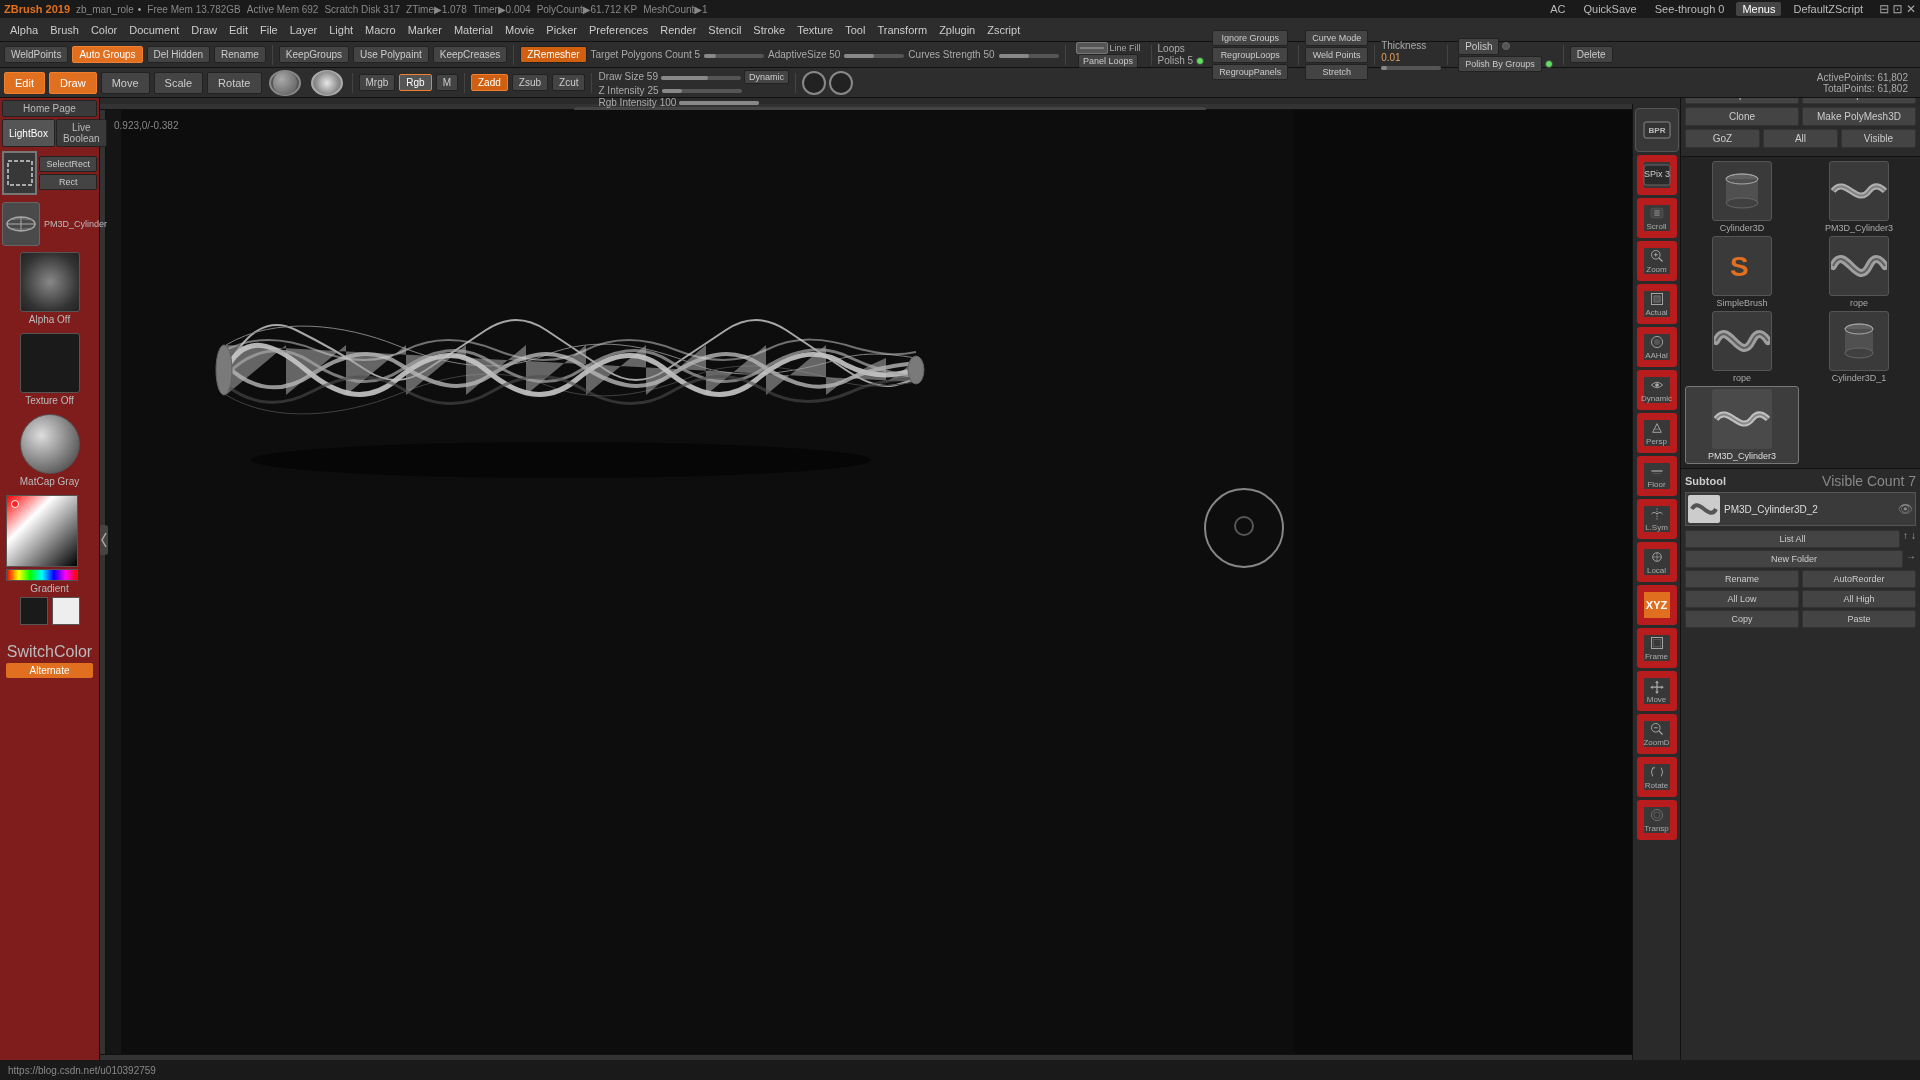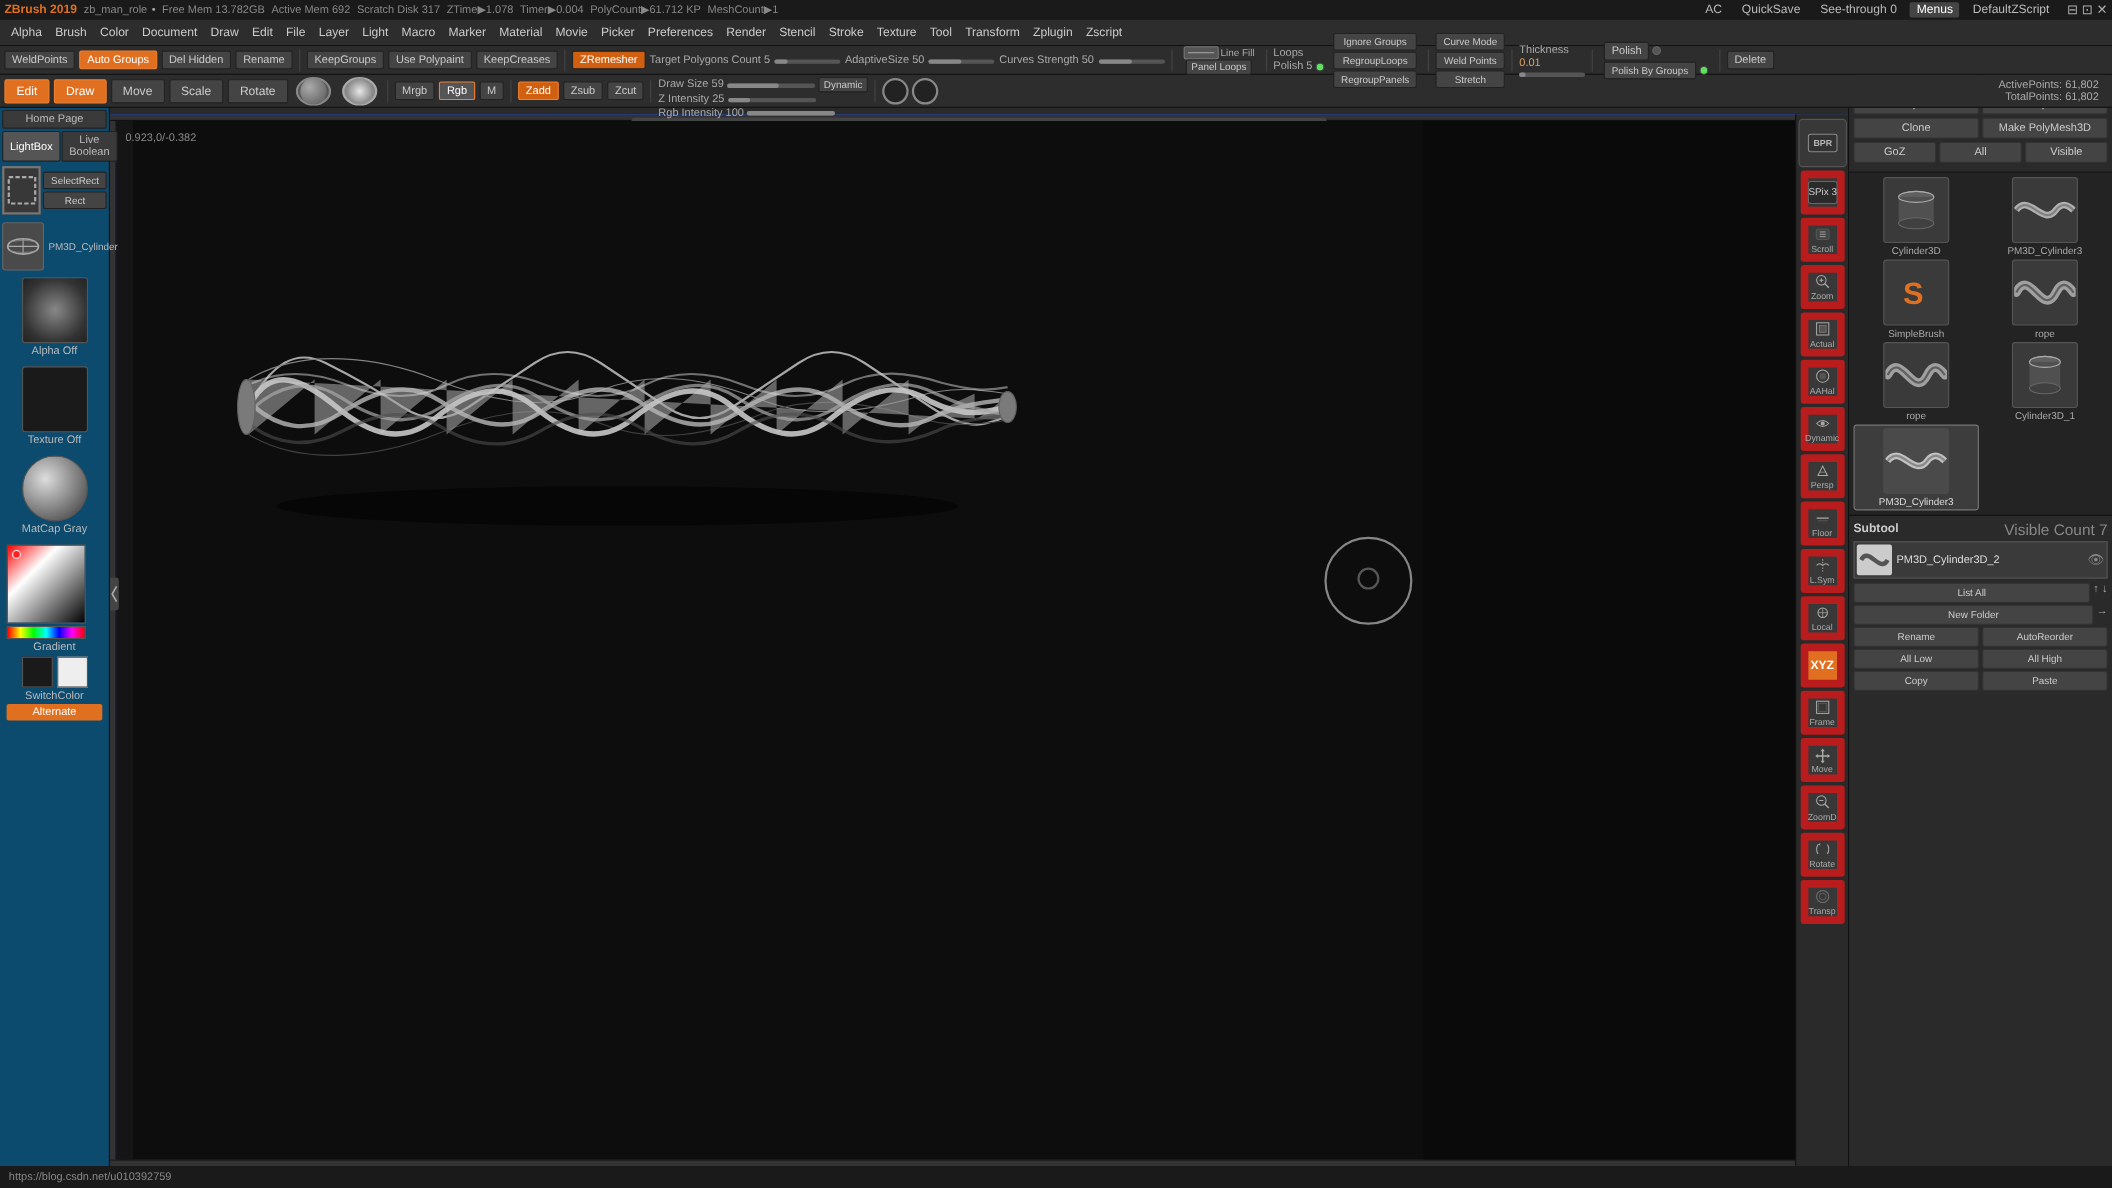--- a/index.html
+++ b/index.html
@@ -92,33 +92,33 @@
       background: #444;
       margin: 0 2px;
     }
 
     
     #left-sidebar {
       position: absolute;
       top: 104px; left: 0;
       width: 100px;
       bottom: 20px;
-      background: #0c4a6e;
+      background: #7f1d1d;
       border-right: 1px solid #111;
       z-index: 50;
     }
 
     
     #canvas-area {
       position: absolute;
       top: 104px;
       left: 100px;
       right: 240px;
       bottom: 20px;
-      background: #1d4ed8;
+      background: #14532d;
       overflow: hidden;
     }
 
     
     #right-panel {
       position: absolute;
       top: 0;
       right: 0;
       width: 240px;
       height: 100%;
@@ -556,21 +556,21 @@
   <div style="padding:4px 6px;">
     <div style="width:72px;height:72px;background:linear-gradient(to bottom right, #ff0000, #ffffff 33%, #000000);border:1px solid #555;cursor:crosshair;position:relative;">
       <div style="position:absolute;top:4px;left:4px;width:8px;height:8px;border:1px solid #fff;border-radius:50%;background:#ff2222;"></div>
     </div>
     <div style="width:72px;height:12px;background:linear-gradient(to right,#f00,#ff0,#0f0,#0ff,#00f,#f0f,#f00);border:1px solid #555;cursor:pointer;margin-top:2px;"></div>
     <span style="font-size:10px;color:#bbb;display:block;text-align:center;margin-top:2px;">Gradient</span>
     <div class="swatch-pair">
       <div style="width:28px;height:28px;background:#1a1a1a;border:1px solid #555;cursor:pointer;"></div>
       <div style="width:28px;height:28px;background:#eeeeee;border:1px solid #555;cursor:pointer;"></div>
     </div>
-    <span style="font-size:10px;color:#bbb;display:block;text-align:center;margin-top:2px;">SwitchColor</span>
+    <span style="font-size:16px;color:#bbb;display:block;text-align:center;margin-top:18px;">SwitchColor</span>
     <button class="alternate-btn">Alternate</button>
   </div>
 </div>
 
 <div id="canvas-area">
 
   <div style="position:absolute;top:0;left:0;right:0;height:6px;background:#333;border-bottom:1px solid #111;"></div>
   <div style="position:absolute;bottom:0;left:0;right:0;height:6px;background:#333;border-top:1px solid #111;"></div>
   <div style="position:absolute;top:6px;left:0;width:6px;bottom:6px;background:#333;border-right:1px solid #111;"></div>
   <div style="position:absolute;top:6px;right:0;width:6px;bottom:6px;background:#333;border-left:1px solid #111;"></div>

